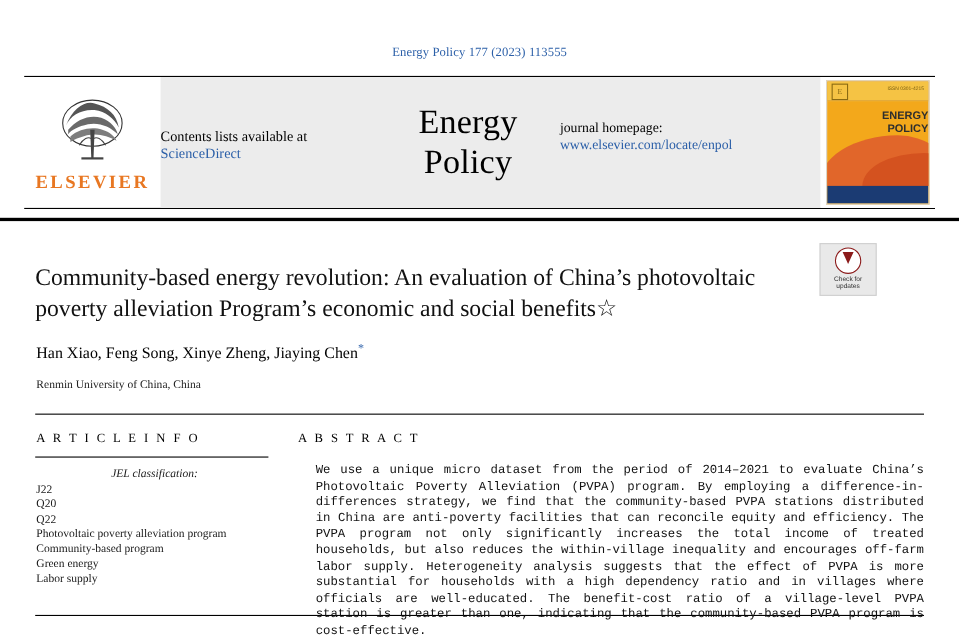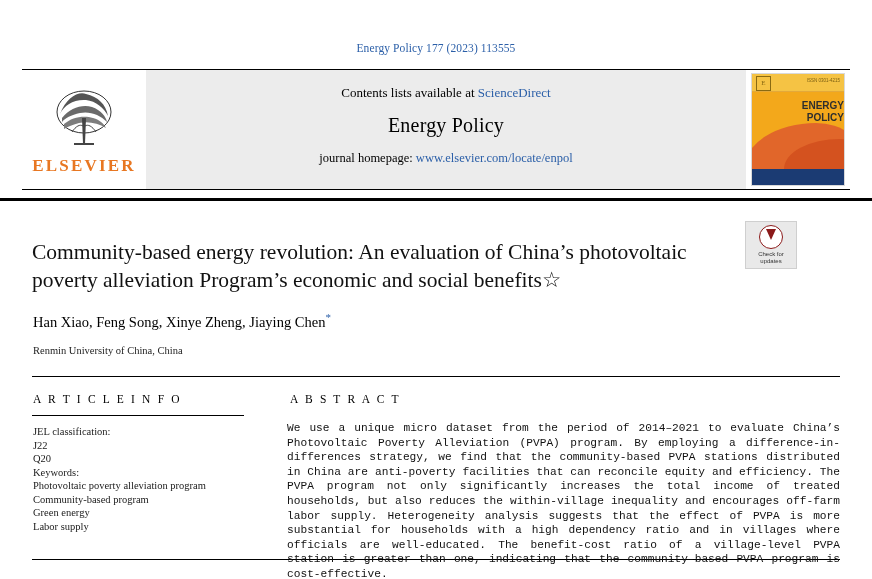--- a/index.html
+++ b/index.html
@@ -69,39 +69,40 @@
     font-size: 17px;
     letter-spacing: 2.2px;
     color: #e87722;
     font-weight: bold;
     margin-top: 2px;
   }
   .journal-center {
     flex: 1 1 auto;
     background: #ececec;
     display: flex;
-    flex-direction: column;
+    flex-direction: row;
     align-items: center;
     justify-content: center;
     box-sizing: border-box;
   }
   .contents-line {
     font-size: 13px;
     color: #000;
     margin-top: 4px;
   }
   .contents-line a {
     color: #2b5fa8;
     text-decoration: none;
   }
   .journal-title {
-    font-size: 20px;
+    font-size: 31px;
     font-family: "Liberation Serif", serif;
     margin: 13px 0 14px 0;
     letter-spacing: 0.2px;
+    text-align: center;
   }
   .homepage-line {
     font-size: 12.5px;
     color: #000;
     margin-bottom: 12px;
   }
   .homepage-line a {
     color: #2b5fa8;
     text-decoration: none;
   }
@@ -308,28 +309,30 @@
   .info-body {
     position: absolute;
     top: 425px;
     left: 33px;
     width: 215px;
     font-size: 10.5px;
     line-height: 13.5px;
     color: #1a1a1a;
   }
   .info-body .ital {
+    font-style: italic;
+    text-align: center;
   }
   .info-body div { white-space: nowrap; }
 
   
   .abs-col {
     position: absolute;
     top: 393px;
-    left: 290px;
+    left: 271px;
   }
   .abstract-text {
     position: absolute;
     top: 421px;
     left: 287px;
     width: 553px;
     font-size: 11.2px;
     line-height: 14.6px;
     text-align: justify;
     color: #111;
@@ -406,21 +409,21 @@
   <div class="rule-top"></div>
   <div class="rule-mid"></div>
   <div class="rule-bottom"></div>
 
   <div class="info-col col-head">A R T I C L E  I N F O</div>
 
   <div class="info-body">
     <div class="ital">JEL classification:</div>
     <div>J22</div>
     <div>Q20</div>
-    <div class="ital">Keywords:</div>
+    <div>Q22</div>
     <div>Photovoltaic poverty alleviation program</div>
     <div>Community-based program</div>
     <div>Green energy</div>
     <div>Labor supply</div>
   </div>
 
   <div class="abs-col col-head">A B S T R A C T</div>
 
   <div class="abstract-text">We use a unique micro dataset from the period of 2014–2021 to evaluate China’s Photovoltaic Poverty Alleviation (PVPA) program. By employing a difference-in-differences strategy, we find that the community-based PVPA stations distributed in China are anti-poverty facilities that can reconcile equity and efficiency. The PVPA program not only significantly increases the total income of treated households, but also reduces the within-village inequality and encourages off-farm labor supply. Heterogeneity analysis suggests that the effect of PVPA is more substantial for households with a high dependency ratio and in villages where officials are well-educated. The benefit-cost ratio of a village-level PVPA station is greater than one, indicating that the community-based PVPA program is cost-effective.</div>
 

